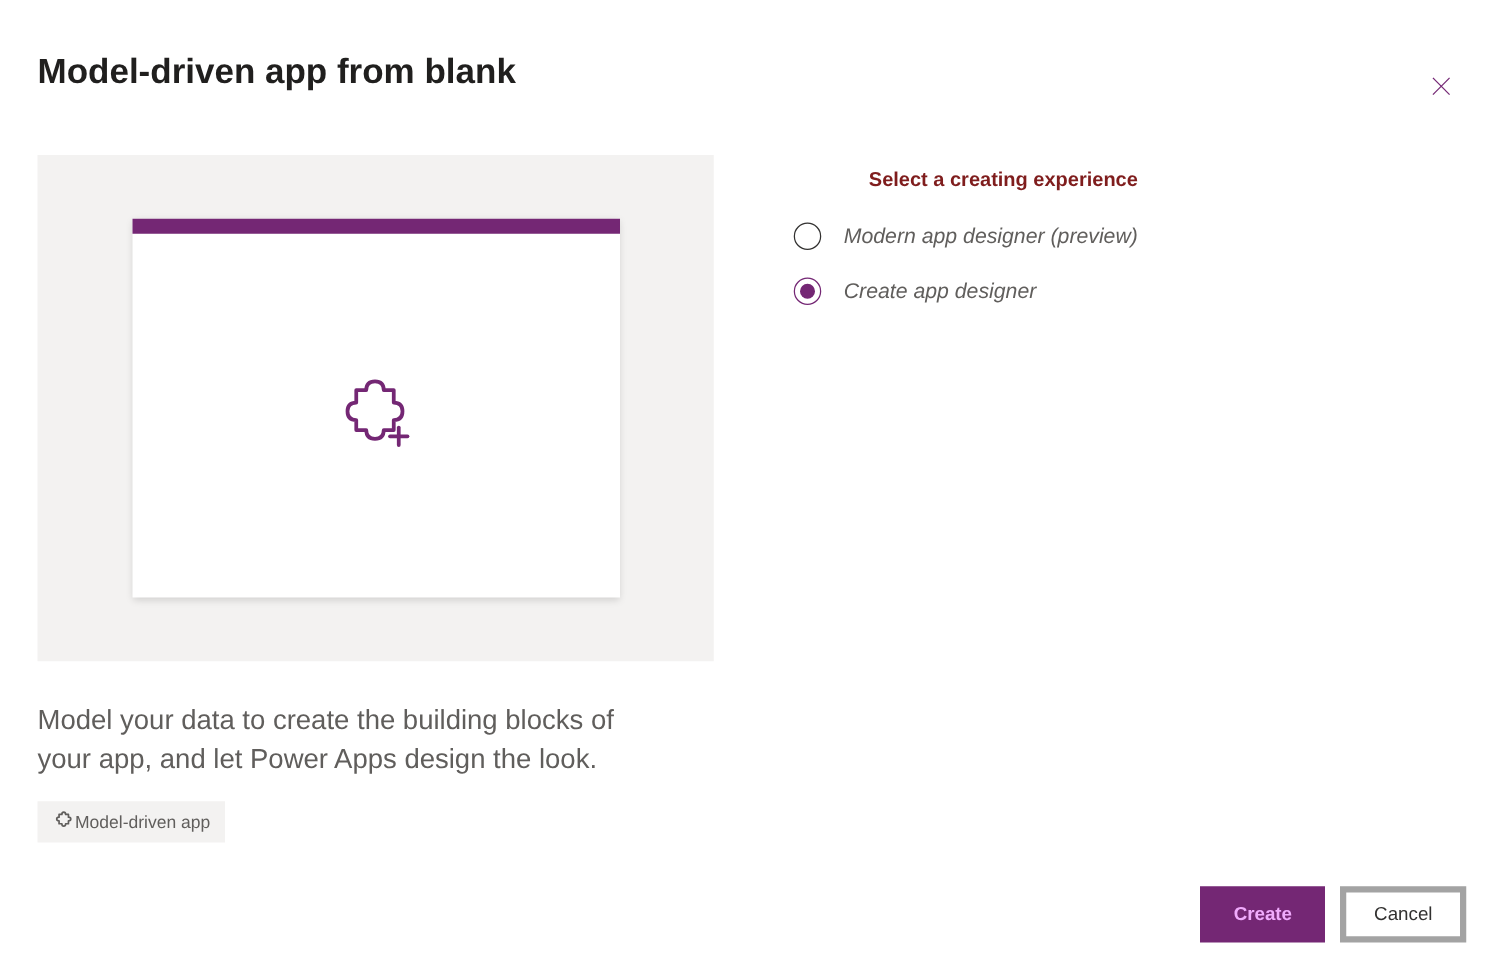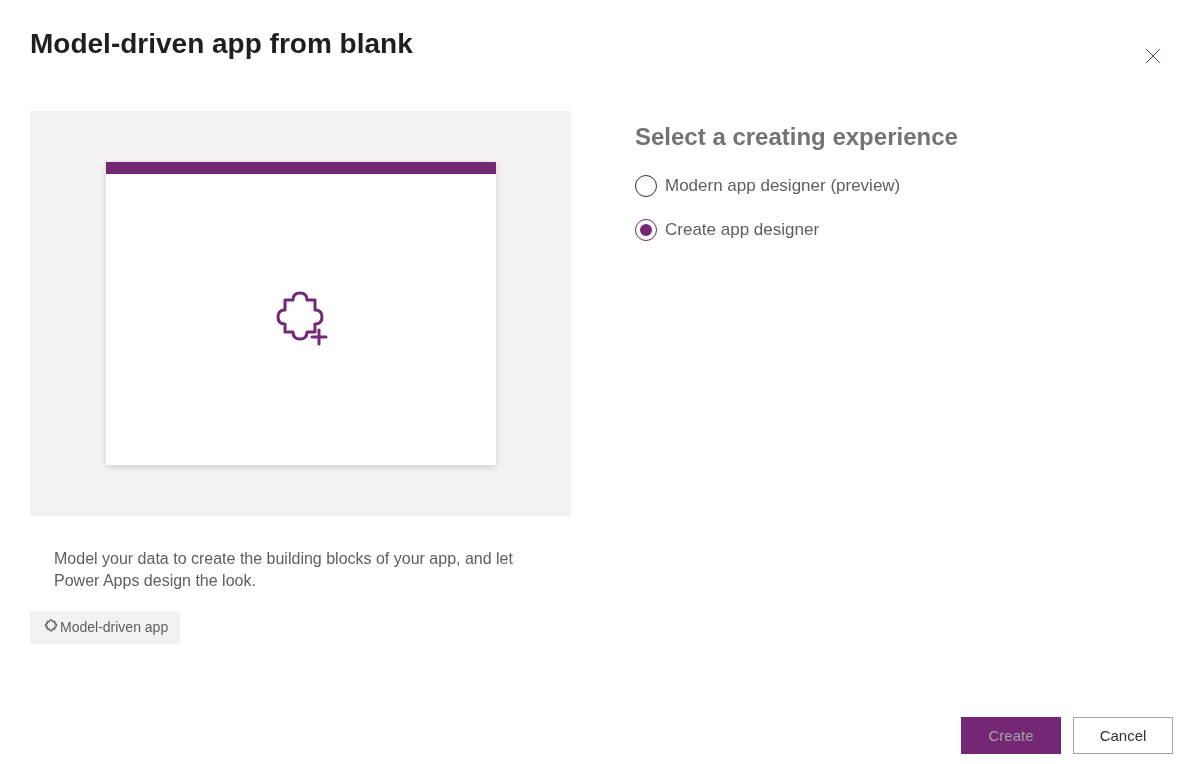--- a/index.html
+++ b/index.html
@@ -9,21 +9,21 @@
     }
     body {
       font-family: "Segoe UI", -apple-system, BlinkMacSystemFont, sans-serif;
       background: #ffffff;
       color: #323130;
       width: 1203px;
       height: 764px;
       position: relative;
     }
     .dialog {
-      padding: 28px 30px;
+      padding: 41px 30px;
       width: 100%;
       height: 100%;
       position: relative;
     }
     .header {
       display: flex;
       justify-content: space-between;
       align-items: flex-start;
       margin-bottom: 34px;
     }
@@ -81,60 +81,61 @@
       flex: 1;
       display: flex;
       align-items: center;
       justify-content: center;
     }
     .puzzle-icon {
       color: #742774;
     }
     .description {
       margin-top: 32px;
-      font-size: 16px;
+      font-size: 22px;
       color: #605e5c;
       line-height: 1.4;
       max-width: 470px;
-      margin-left: 24px;
     }
     .tag {
       display: inline-flex;
       align-items: center;
       gap: 0;
       background: #f3f2f1;
       padding: 6px 12px;
       margin-top: 18px;
       font-size: 14px;
       color: #605e5c;
     }
     .tag svg {
       width: 18px;
       height: 18px;
       color: #605e5c;
     }
     .right-panel {
       padding-top: 12px;
     }
     .section-title {
-      font-size: 24px;
+      font-size: 16px;
       font-weight: 600;
-      color: #737373;
+      color: #7f1d1d;
       margin-bottom: 24px;
+      text-align: right;
     }
     .radio-group {
       display: flex;
       flex-direction: column;
       gap: 22px;
     }
     .radio-item {
       display: flex;
       align-items: center;
-      gap: 8px;
+      gap: 18px;
       cursor: pointer;
+      font-style: italic;
     }
     .radio-circle {
       width: 22px;
       height: 22px;
       border-radius: 50%;
       border: 1.5px solid #323130;
       display: flex;
       align-items: center;
       justify-content: center;
       flex-shrink: 0;
@@ -162,28 +163,28 @@
     .btn {
       padding: 9px 22px;
       font-size: 15px;
       font-family: inherit;
       cursor: pointer;
       border: 1px solid transparent;
       min-width: 100px;
     }
     .btn-primary {
       background: #742774;
-      color: #a3a3a3;
+      color: #f0abfc;
       border: none;
-      font-weight: 400;
+      font-weight: 700;
     }
     .btn-secondary {
       background: #ffffff;
       color: #323130;
-      border: 1px solid #a3a3a3;
+      border: 5px solid #a3a3a3;
     }
   </style>
 </head>
 <body>
 
 <div class="dialog">
   <div class="header">
     <h1 class="title">Model-driven app from blank</h1>
     <button class="close-btn">
       <span>

